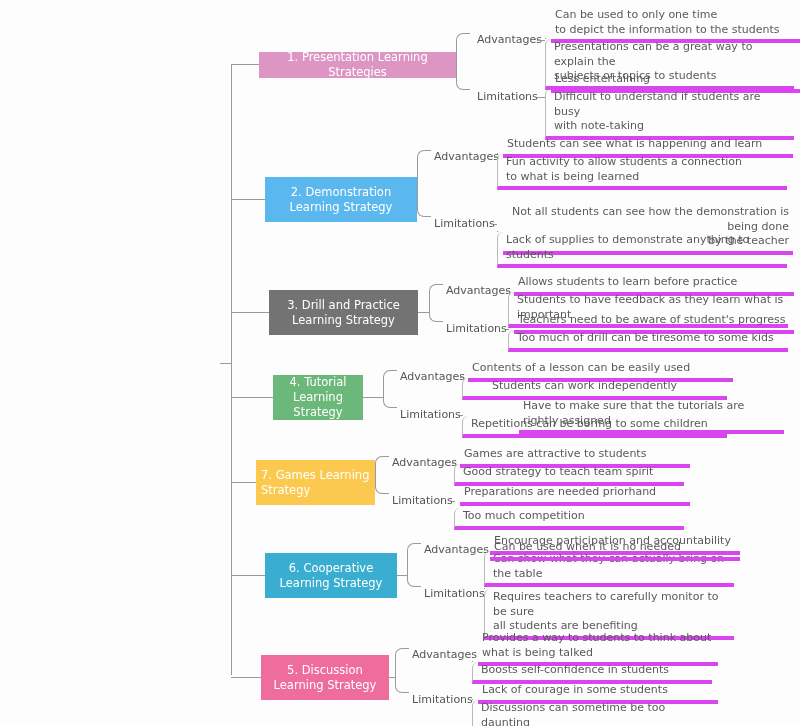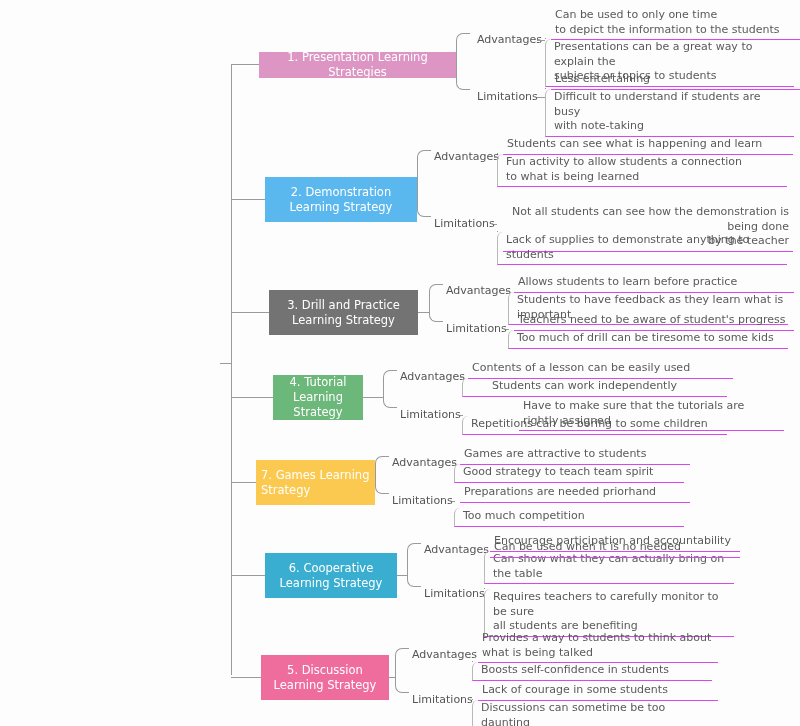--- a/index.html
+++ b/index.html
@@ -102,21 +102,21 @@
 
   
   .leaf{
     position:absolute;
     font-size:11px;
     color:#5a5a5a;
     line-height:14.5px;
     white-space:pre-line;
     padding:1px 4px 2px 4px;
     box-sizing:border-box;
-    border-bottom:1px solid #d946ef;
+    border-bottom:4px solid #d946ef;
   }
   .leaf.boxed{
     border-left:1px solid #b9b9b9;
     border-radius:6px 0 0 0;
     padding-left:8px;
   }
 </style>
 </head>
 <body>
 

